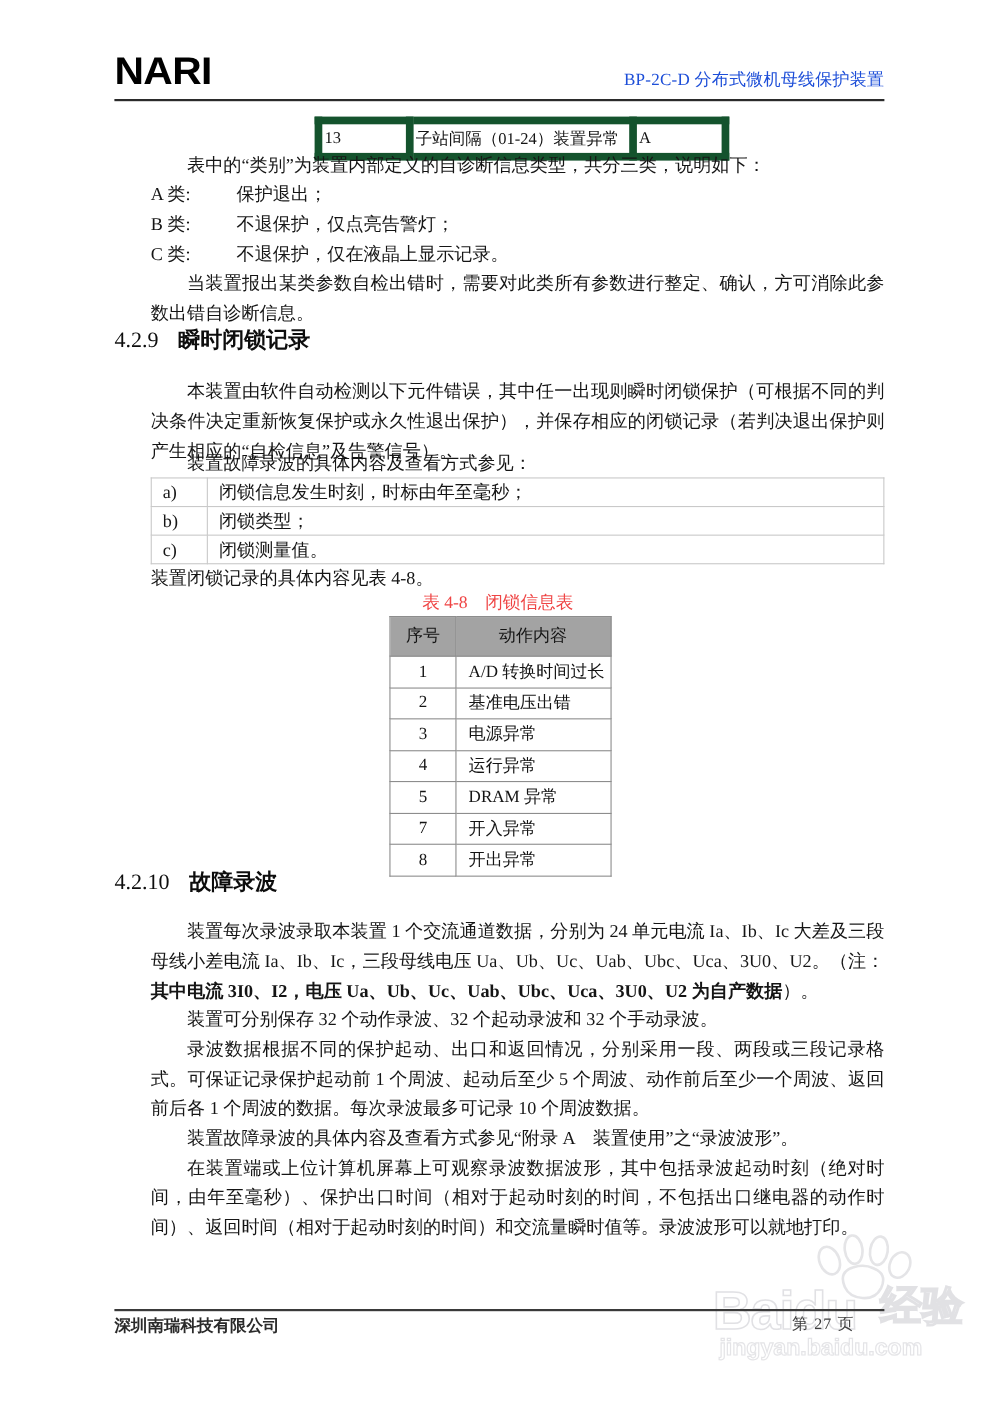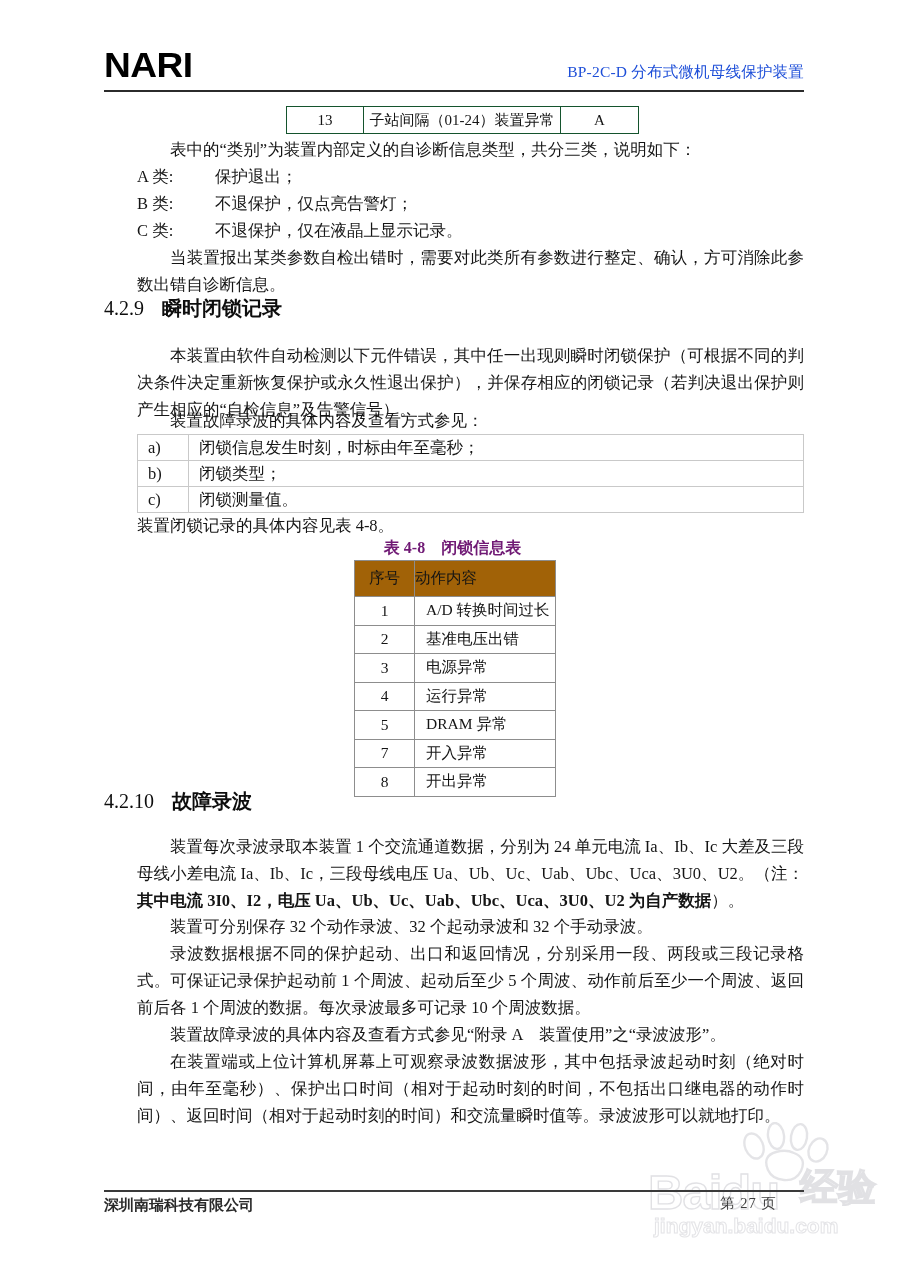--- a/index.html
+++ b/index.html
@@ -76,23 +76,22 @@
   
   .cont-table {
     position: absolute;
     left: 286px;
     top: 106px;
     width: 337px;
     border-collapse: collapse;
     table-layout: fixed;
   }
   .cont-table td {
-    border: 1px solid #14532d;
+    border: 7px solid #14532d;
     font-size: 15px;
-    text-align: center;
     height: 26px;
     padding: 0 2px;
     color: #141414;
   }
   .cont-c1 { width: 72px; }
   .cont-c2 { width: 192px; }
   .cont-c3 { width: 73px; }
 
   
   .class-list {
@@ -144,23 +143,23 @@
   }
   .abc-k { width: 40px; text-align: left; padding-left: 14px; }
 
   
   .tbl-caption {
     position: absolute;
     width: 905px;
     left: 0;
     text-align: center;
     font-family: "Liberation Sans", "DejaVu Sans", sans-serif;
-    font-weight: bold;
+    font-weight: normal;
     font-size: 16px;
-    color: #701a75;
+    color: #ef4444;
   }
   .tbl-caption .cap-num {
     font-family: "Liberation Serif", "DejaVu Serif", serif;
   }
   .tbl-caption .cap-txt { margin-left: 16px; }
 
   
   .t48 {
     position: absolute;
     left: 354px;
@@ -171,21 +170,21 @@
     border: 1px solid #4a4a4a;
   }
   .t48 th, .t48 td {
     border: 1px solid #8d8d8d;
     font-size: 15.5px;
     height: 25.5px;
     color: #141414;
     font-weight: normal;
   }
   .t48 thead th {
-    background: #a16207;
+    background: #a3a3a3;
     height: 33px;
     font-size: 15.5px;
     text-align: center;
     font-family: Liberation Serif, serif;
   }
   .t48 .c-no { width: 57px; text-align: center; }
   .t48 .c-desc { width: 139px; text-align: left; padding-left: 11px; }
 
   
   .footer-rule {
@@ -329,21 +328,21 @@
   <div class="para" style="left:137px; top:512px; width:667px;">装置闭锁记录的具体内容见表 4-8。</div>
 
   <div class="tbl-caption" style="top:538px;">
     <span class="cap-num">表 4-8</span><span class="cap-txt">闭锁信息表</span>
   </div>
 
   <table class="t48">
     <thead>
       <tr>
         <th class="c-no">序号</th>
-        <th class="c-desc" style="padding-left:0;">动作内容</th>
+        <th class="c-desc" style="text-align:center;padding-left:0;">动作内容</th>
       </tr>
     </thead>
     <tbody>
       <tr>
         <td class="c-no">1</td>
         <td class="c-desc">A/D 转换时间过长</td>
       </tr>
       <tr>
         <td class="c-no">2</td>
         <td class="c-desc">基准电压出错</td>

